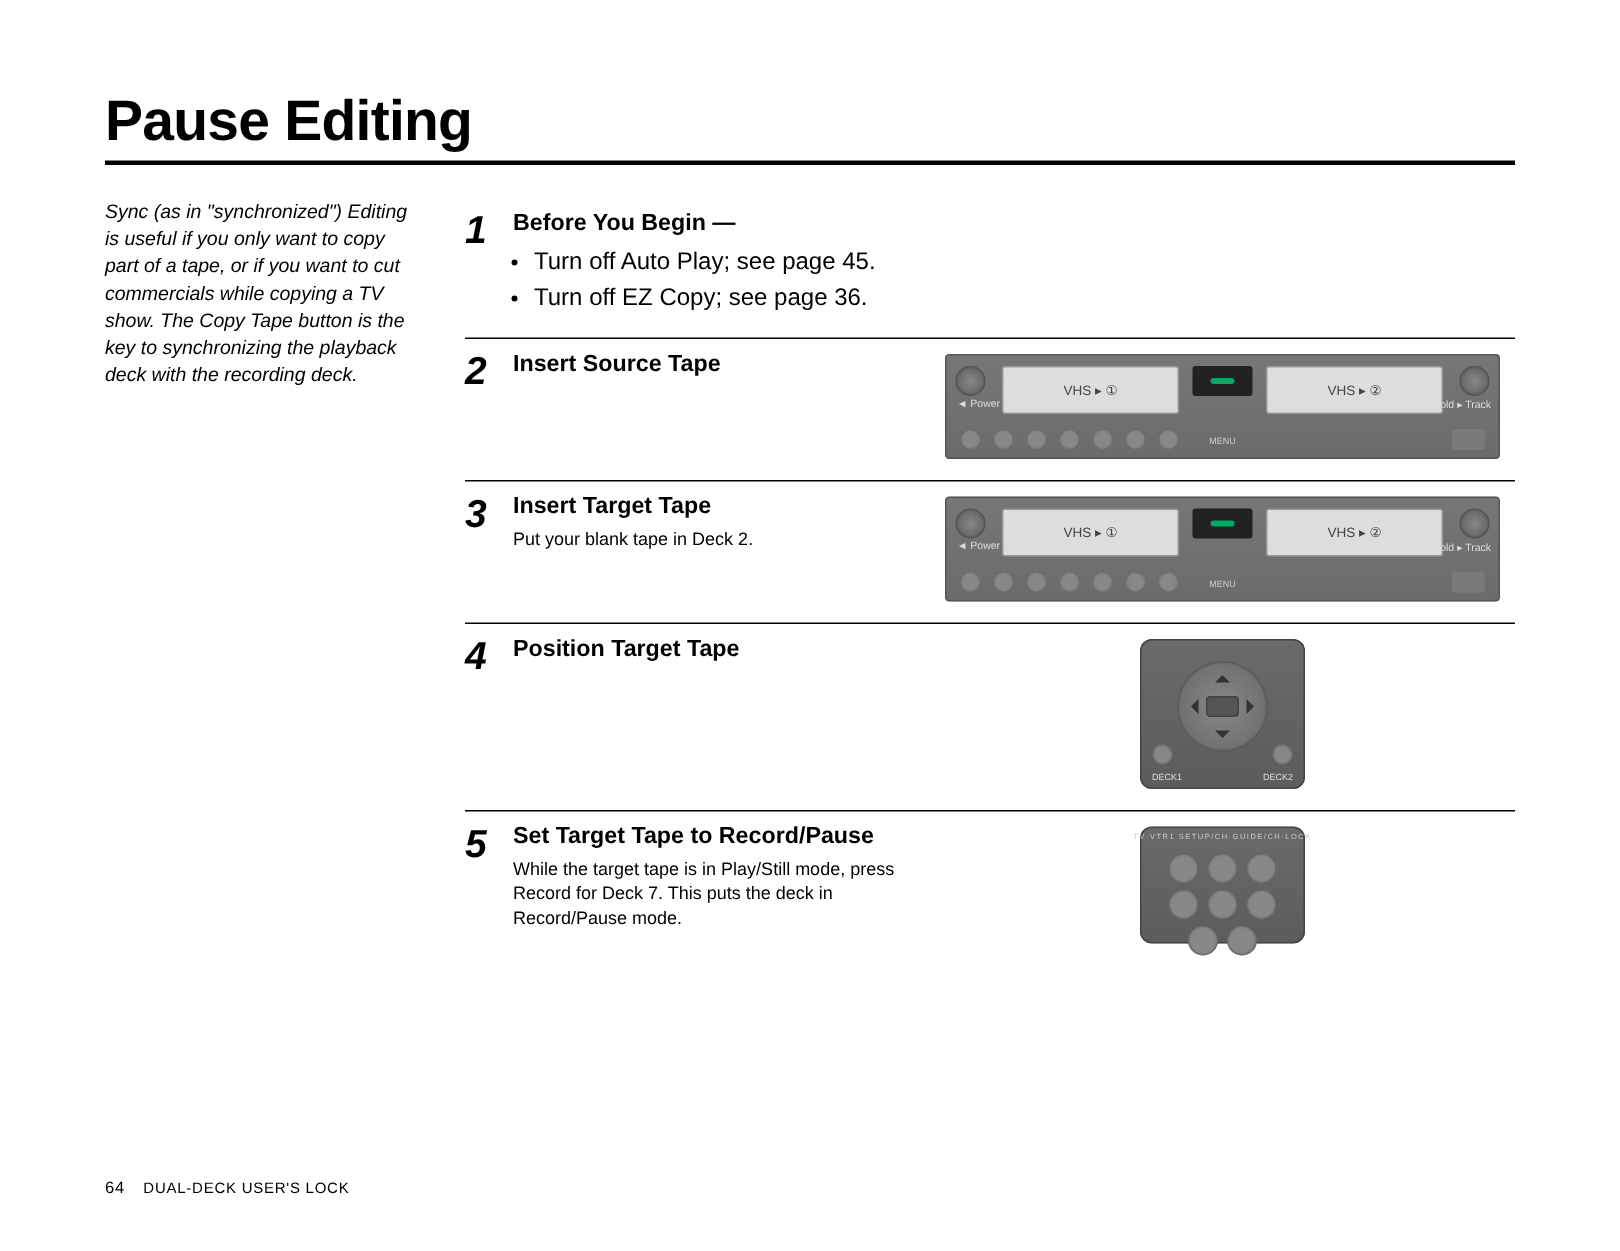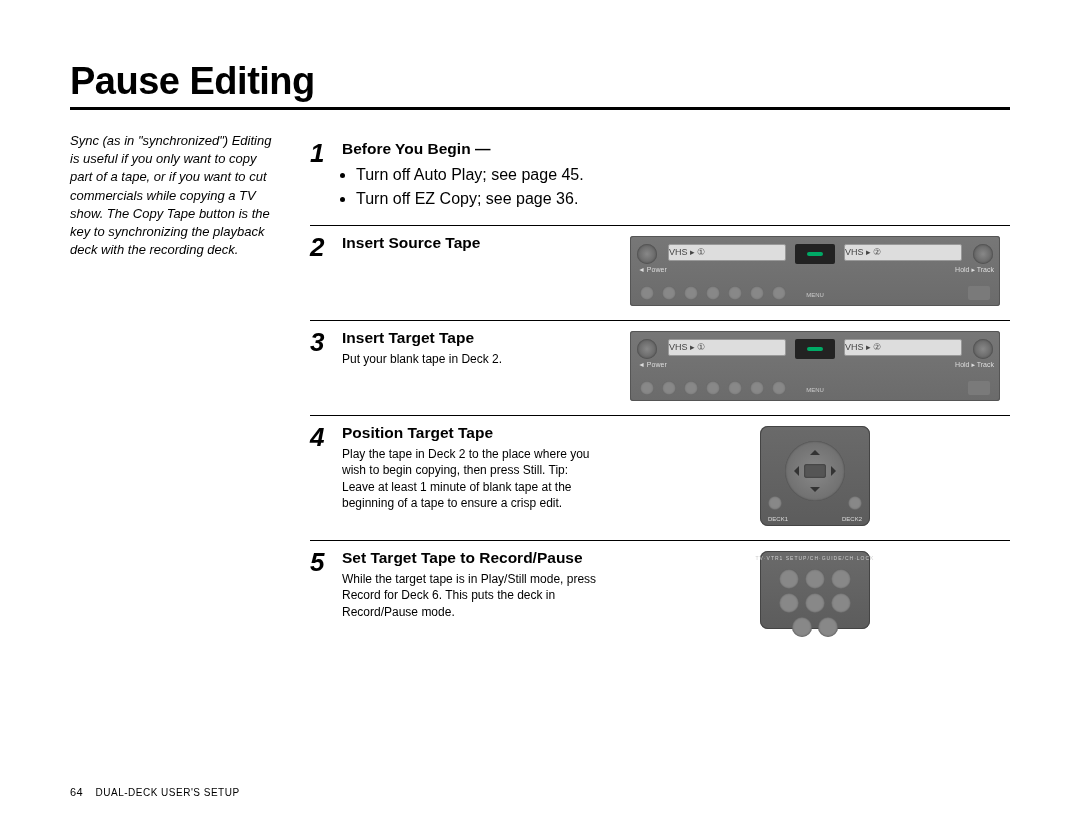--- a/index.html
+++ b/index.html
@@ -98,26 +98,27 @@
     background: radial-gradient(#888, #555);
     top: 8px;
     box-shadow: inset 0 0 2px #333;
   }
   .vcr .knob.k1 { left: 7px; }
   .vcr .knob.k2 { right: 7px; }
   .vcr .slot {
     position: absolute;
     top: 8px;
     width: 118px;
-    height: 17px;
+    height: 32px;
     background: #ddd;
     border: 1px solid #999;
     border-radius: 2px;
     display: flex;
     align-items: center;
+    justify-content: center;
     font-size: 9px;
     color: #444;
   }
   .vcr .slot.s1 { left: 38px; }
   .vcr .slot.s2 { right: 38px; }
   .vcr .centerdisp {
     position: absolute;
     left: 50%; transform: translateX(-50%);
     top: 8px;
     width: 40px; height: 20px;
@@ -353,21 +354,20 @@
           <div class="sig"></div>
         </div>
       </div>
     </div>
 
     <div class="step">
       <div class="step-textcol">
         <div class="step-num">4</div>
         <div class="step-body">
           <div class="step-heading">Position Target Tape</div>
-          <div class="step-desc">Play the tape in Deck 2 to the place where you wish to begin copying, then press Still. Tip: Leave at least 1 minute of blank tape at the beginning of a tape to ensure a crisp edit.</div>
         </div>
       </div>
       <div class="step-illus">
         <div class="remote">
           <div class="dpad">
             <div class="arrow up"></div>
             <div class="arrow dn"></div>
             <div class="arrow lf"></div>
             <div class="arrow rt"></div>
           </div>
@@ -379,21 +379,21 @@
           </div>
         </div>
       </div>
     </div>
 
     <div class="step">
       <div class="step-textcol">
         <div class="step-num">5</div>
         <div class="step-body">
           <div class="step-heading">Set Target Tape to Record/Pause</div>
-          <div class="step-desc">While the target tape is in Play/Still mode, press Record for Deck 6. This puts the deck in Record/Pause mode.</div>
+          <div class="step-desc">While the target tape is in Play/Still mode, press Record for Deck 7. This puts the deck in Record/Pause mode.</div>
         </div>
       </div>
       <div class="step-illus">
         <div class="remote2">
           <div class="arc">TV·VTR1    SETUP/CH·GUIDE/CH·LOCK</div>
           <div class="rbtn"></div>
           <div class="rbtn"></div>
           <div class="rbtn"></div>
           <div class="rbtn"></div>
           <div class="rbtn"></div>
@@ -402,14 +402,14 @@
           <div class="rbtn"></div>
         </div>
       </div>
     </div>
 
   </div>
 </div>
 
 <div class="footer">
   <span class="pg">64</span>
-  <span class="smallcaps">DUAL-DECK USER'S SETUP</span>
+  <span class="smallcaps">DUAL-DECK USER'S LOCK</span>
 </div>
 
 </body></html>

